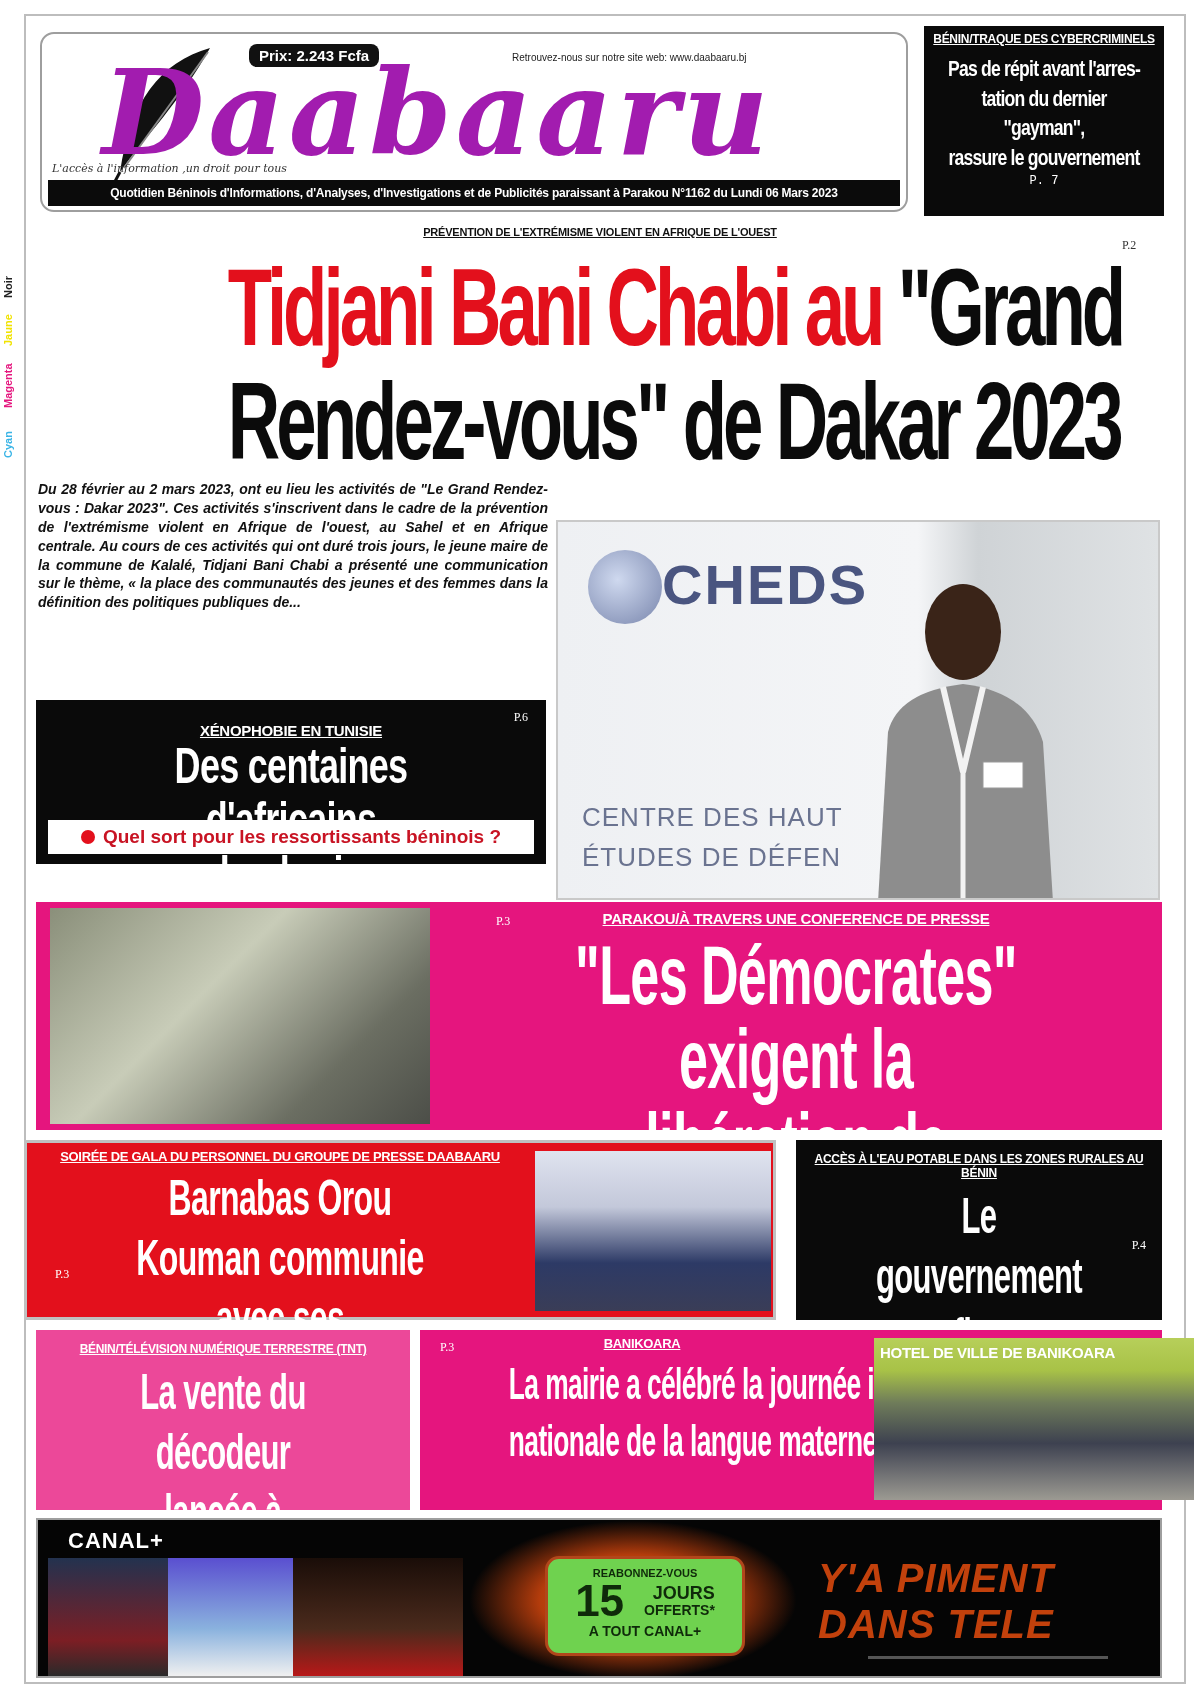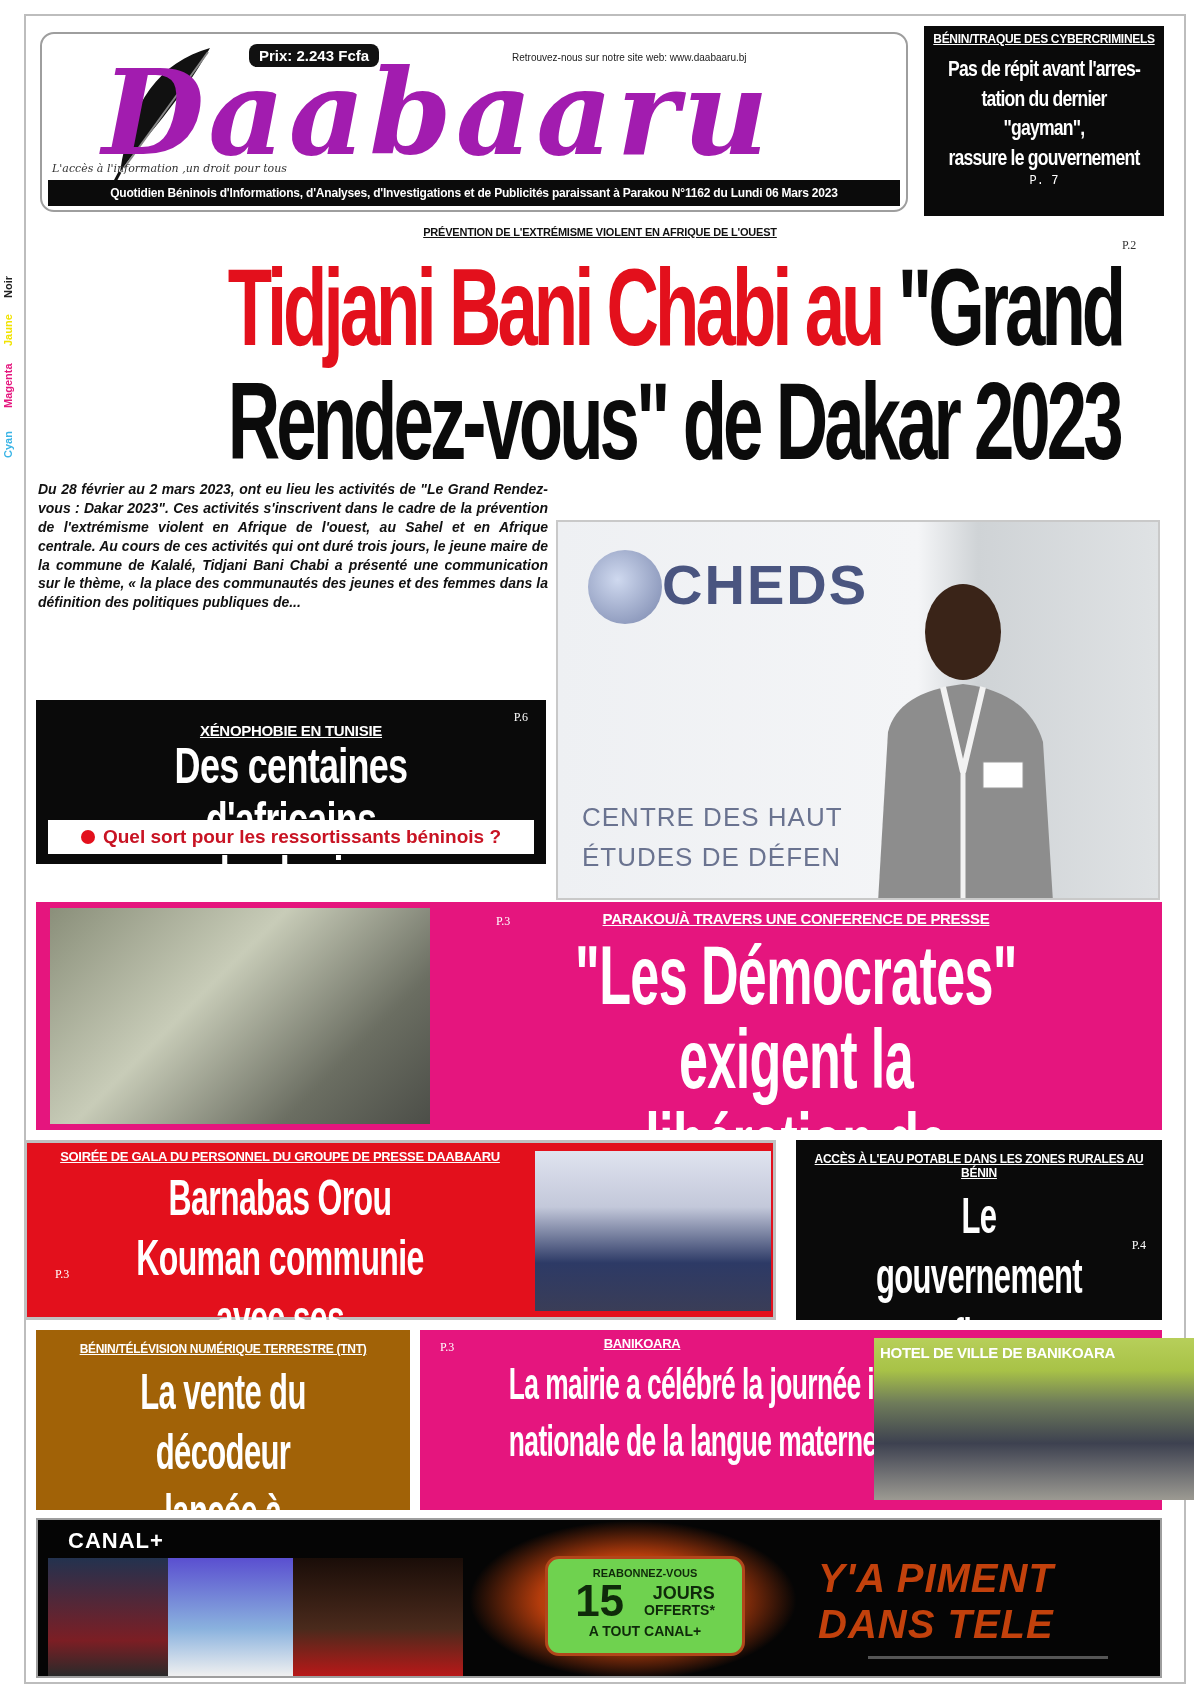--- a/index.html
+++ b/index.html
@@ -51,21 +51,21 @@
     .pink-photo { position: absolute; left: 14px; top: 6px; width: 380px; height: 216px; background: linear-gradient(135deg, #8a8f7a, #c8ccb8 40%, #6b6e62 75%, #4c4e48); }
     .pink-content { position: absolute; left: 400px; top: 8px; width: 720px; color: #fff; text-align: center; }
     .pink-content .head { font-size: 84px; line-height: 1.0; }
 
     .box-gala { position: absolute; left: 24px; top: 1140px; width: 752px; height: 180px; background: #e3101c; border: 3px solid #c0c0c0; }
     .gala-text { position: absolute; left: 8px; top: 6px; width: 490px; color: #fff; text-align: center; }
     .gala-photo { position: absolute; left: 508px; top: 8px; width: 236px; height: 160px; background: linear-gradient(180deg, #dfe3ef 0%, #c3c8da 35%, #2d3a66 70%, #3a3d57 100%); }
 
     .box-eau { position: absolute; left: 796px; top: 1140px; width: 366px; height: 180px; background: #0a0a0a; color: #fff; text-align: center; padding-top: 12px; }
 
-    .box-tnt { position: absolute; left: 36px; top: 1330px; width: 374px; height: 180px; background: #a16207; color: #fff; text-align: center; padding-top: 12px; }
+    .box-tnt { position: absolute; left: 36px; top: 1330px; width: 374px; height: 180px; background: #ec4899; color: #fff; text-align: center; padding-top: 12px; }
     .box-banikoara { position: absolute; left: 420px; top: 1330px; width: 742px; height: 180px; background: #e5157e; }
     .bani-text { position: absolute; left: 0; top: 6px; width: 444px; color: #fff; text-align: center; }
     .bani-photo { position: absolute; left: 454px; top: 8px; width: 320px; height: 162px; background: linear-gradient(180deg, #b7cf5a 0%, #a8c247 20%, #6f7c5a 40%, #3d4150 65%, #9c9a92 100%); }
     .bani-sign { position: absolute; left: 6px; top: 6px; font-size: 15px; font-weight: bold; color: #fff; letter-spacing: -0.3px; }
 
     .ad { position: absolute; left: 36px; top: 1518px; width: 1126px; height: 160px; background: #050505; overflow: hidden; border: 2px solid #9e9e9e; }
     .ad-canal { position: absolute; left: 30px; top: 8px; color: #fff; font-size: 22px; font-weight: bold; letter-spacing: 1px; }
     .ad-posters { position: absolute; left: 10px; top: 38px; width: 480px; height: 118px; }
     .ad-posters div { position: absolute; top: 0; height: 118px; }
     .ad-burst { position: absolute; left: 430px; top: 0; width: 330px; height: 160px; background: radial-gradient(ellipse at center, #e46a1e 0%, #b43c0c 40%, rgba(0,0,0,0) 70%); }

